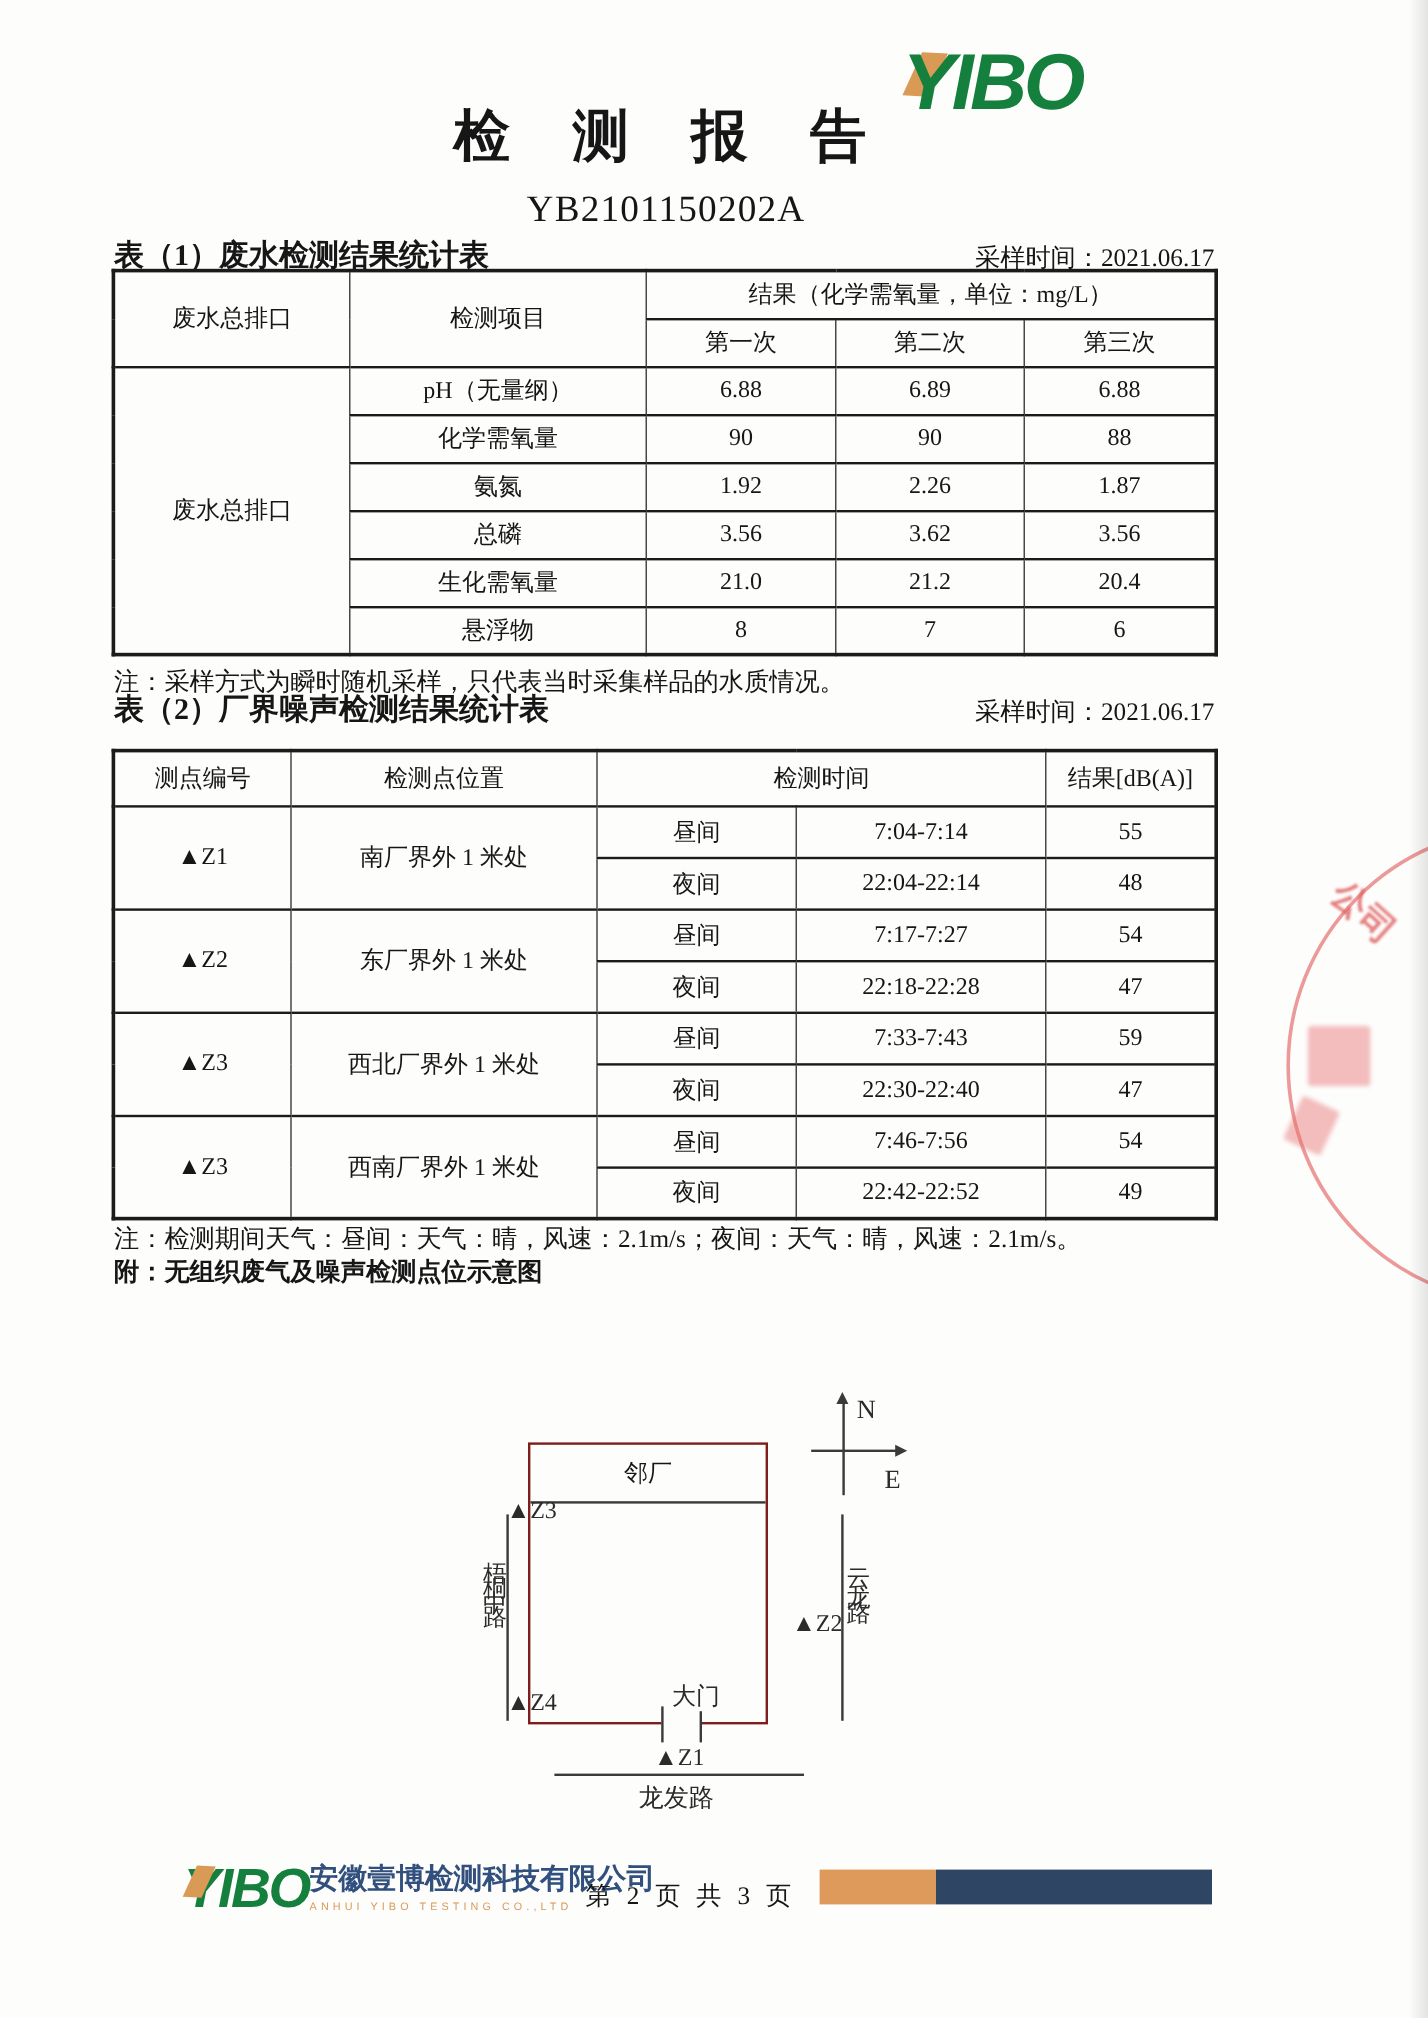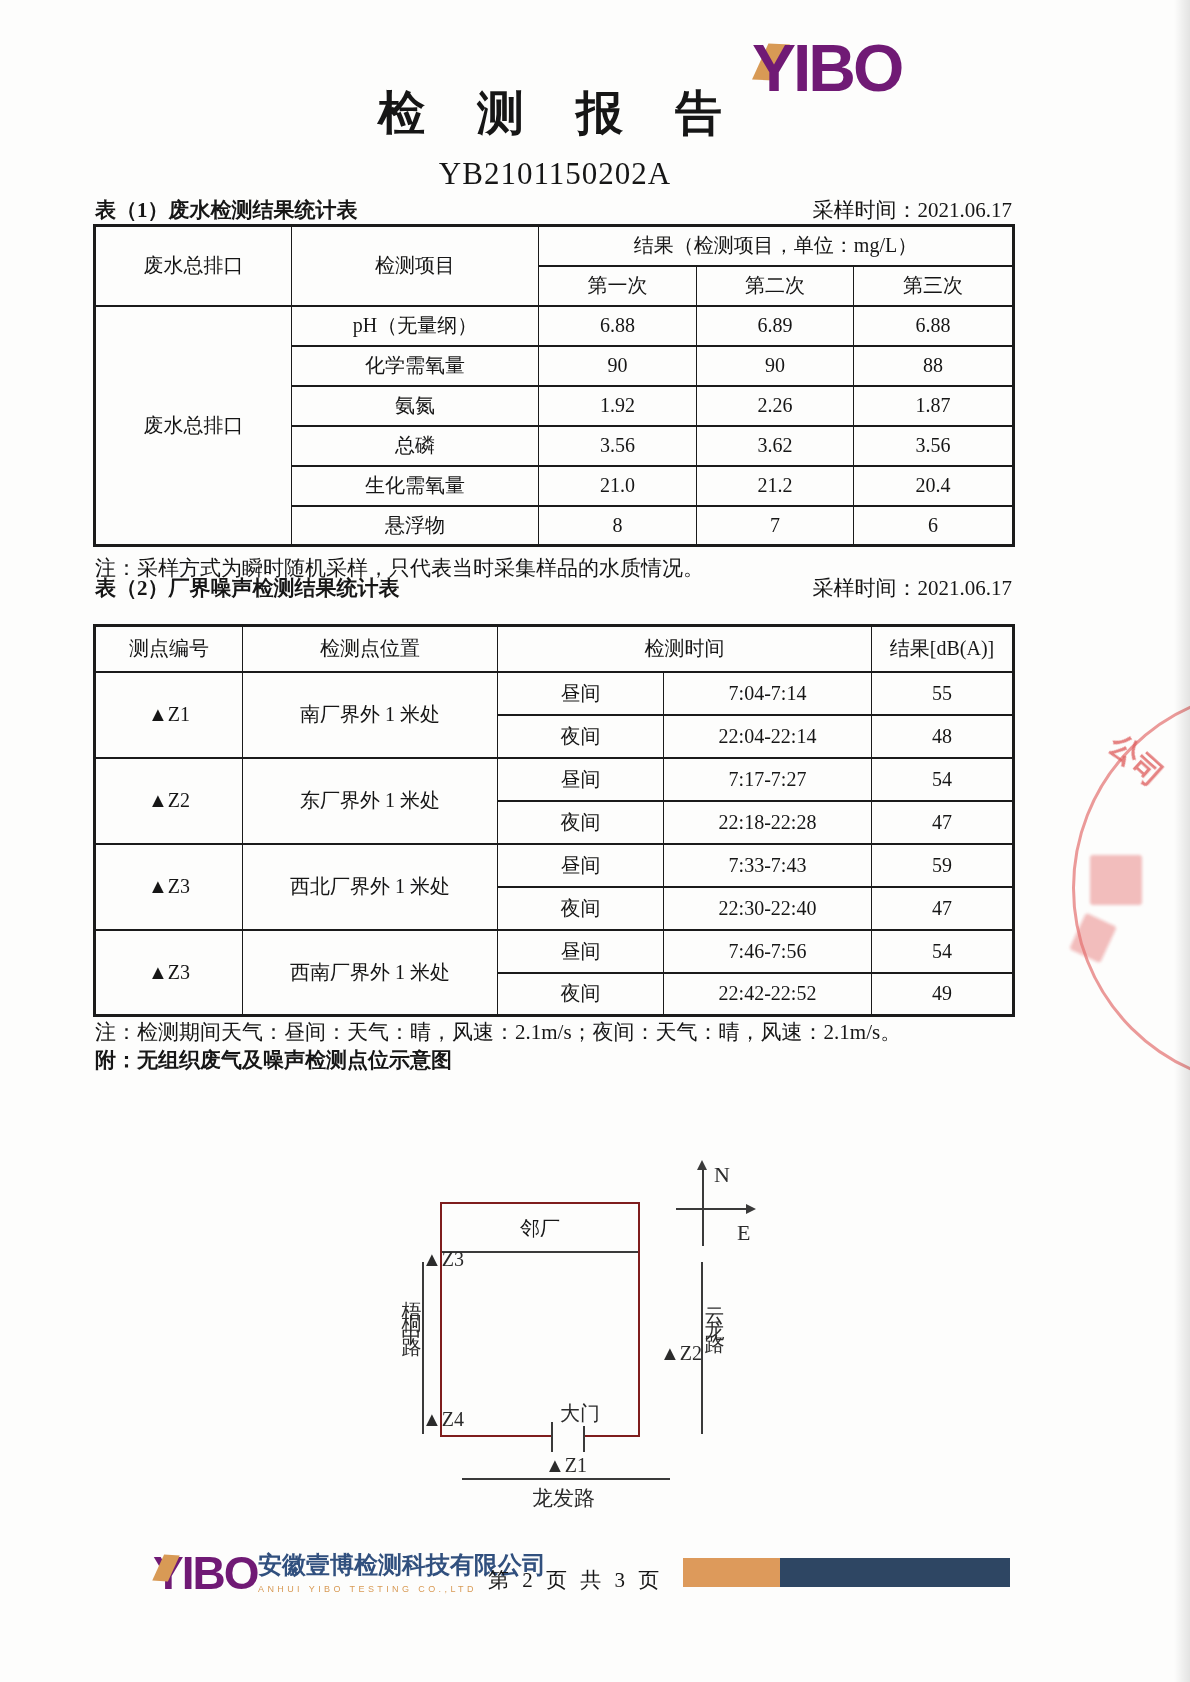--- a/index.html
+++ b/index.html
@@ -12,30 +12,30 @@
   .page::after {
     content:''; position:absolute; top:0; right:0; width:16px; height:100%;
     background:linear-gradient(to right, rgba(0,0,0,0), rgba(0,0,0,0.10));
     pointer-events:none;
   }
   
   .report-title {
     position:absolute; left:378px; top:82px;
     font-size:47px; font-weight:600; letter-spacing:52px; white-space:nowrap;
   }
-  .logo { position:absolute; color:#701a75; font-family:"Liberation Sans","DejaVu Sans",sans-serif; font-weight:800; }
+  .logo { position:absolute; color:#15803d; font-family:"Liberation Sans","DejaVu Sans",sans-serif; font-style:italic; font-weight:800; }
   .logo-top { left:752px; top:30px; font-size:66px; letter-spacing:-3px; }
   .logo-wedge { position:absolute; background:#d89a55; transform:skewX(-22deg) rotate(3deg); }
   .logo-top .logo-wedge { left:8px; top:14px; width:22px; height:36px; }
   .logo-top .logo-text { position:relative; }
   .report-no { position:absolute; left:375px; top:156px; width:360px; text-align:center; font-size:31px; letter-spacing:1px; }
 
   
   .cap-row { position:absolute; left:95px; width:917px; display:flex; justify-content:space-between; align-items:flex-end; }
-  .cap-row .cap { font-size:21px; font-weight:700; }
+  .cap-row .cap { font-size:25px; font-weight:700; }
   .cap-row .time { font-size:21px; font-weight:400; }
   .cap1 { top:196px; }
   .cap2 { top:574px; }
 
   
   table { border-collapse:collapse; table-layout:fixed; position:absolute; left:93px; background:transparent; }
   table, th, td { border:1.6px solid #1b1b1b; }
   table { border-width:3px; }
   th, td { text-align:center; vertical-align:middle; font-size:20px; font-weight:400; padding:0 4px;
            border-top-width:2px; border-bottom-width:2px; }
@@ -102,21 +102,21 @@
         <col style="width:197px">
         <col style="width:247px">
         <col style="width:158px">
         <col style="width:157px">
         <col style="width:160px">
       </colgroup>
     <tbody>
         <tr>
       <th rowspan="2">废水总排口</th>
       <th rowspan="2">检测项目</th>
-      <th colspan="3">结果（检测项目，单位：mg/L）</th>
+      <th colspan="3">结果（化学需氧量，单位：mg/L）</th>
     </tr>
     <tr>
       <th>第一次</th>
       <th>第二次</th>
       <th>第三次</th>
     </tr>
     <tr>
       <td rowspan="6">废水总排口</td>
       <td>pH（无量纲）</td>
       <td>6.88</td>

